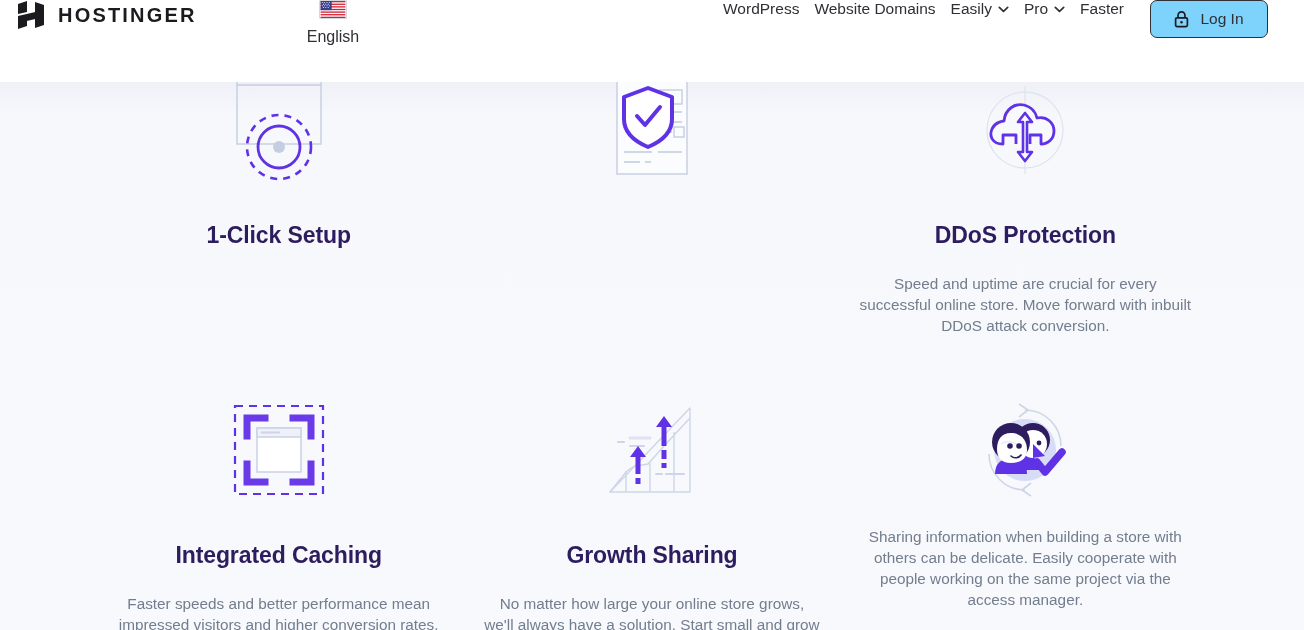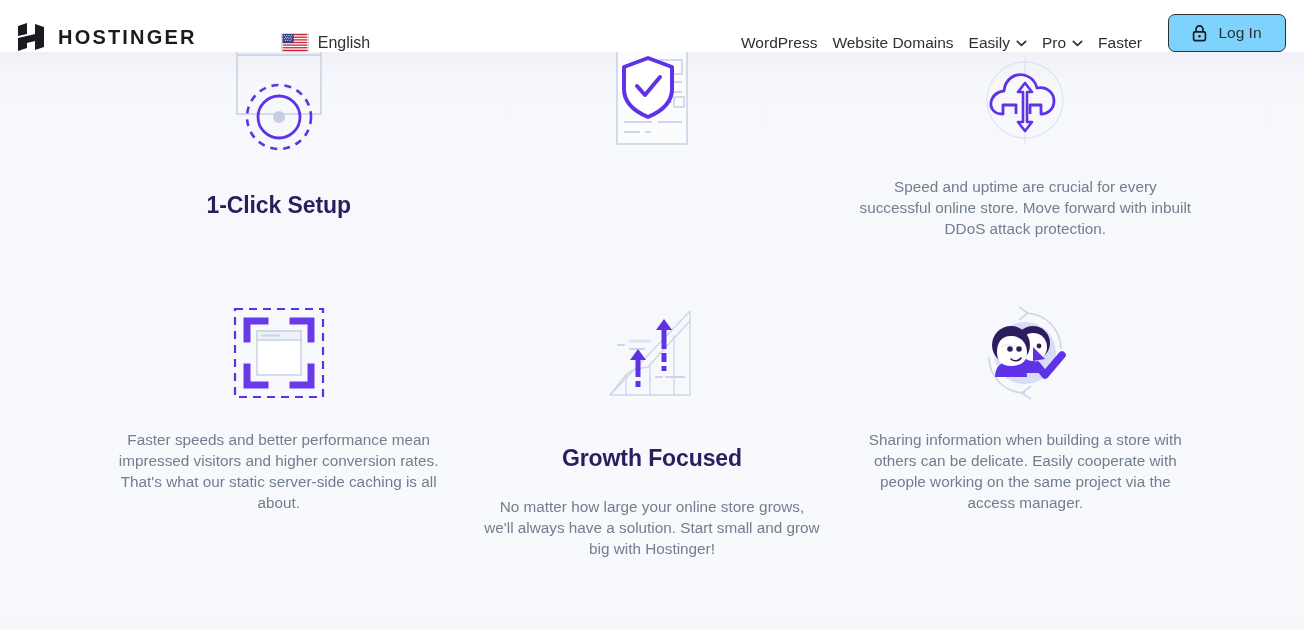--- a/index.html
+++ b/index.html
@@ -14,26 +14,26 @@
   body {
     font-family: "Liberation Sans", sans-serif;
     background: #f7f8fc;
     color: #2d1c5e;
     -webkit-font-smoothing: antialiased;
   }
 
   
   .header {
     position: relative;
-    height: 52px;
+    height: 82px;
     width: 100%;
     background: #ffffff;
     display: flex;
-    align-items: flex-end;
-    padding: 0 14px 0 16px;
+    align-items: flex-start;
+    padding: 0 32px 0 16px;
     z-index: 10;
   }
 
   .brand {
     display: flex;
     align-items: center;
     gap: 12px;
     margin-left: 0px;
   }
   .brand-mark { width: 30px; height: 30px; display: block; }
@@ -41,21 +41,22 @@
     font-size: 20px;
     font-weight: 700;
     letter-spacing: 2.2px;
     color: #1b1b1f;
   }
 
   .lang {
     display: flex;
     align-items: center;
     gap: 9px;
-    margin-left: 84px;
+    margin-left: 110px;
+    flex-direction: column;
   }
   .flag {
     width: 28px;
     height: 19px;
     display: block;
     border: 1px solid #d6d8e0;
     border-radius: 1px;
   }
   .lang-label {
     font-size: 16px;
@@ -282,40 +283,42 @@
         <svg width="100" height="100" viewBox="0 0 100 100">
           <circle cx="50" cy="48" r="38" fill="none" stroke="#dfe4f0" stroke-width="1.3"></circle>
           <line x1="50" y1="4" x2="50" y2="92" stroke="#dfe4f0" stroke-width="1.3"></line>
           <path d="M28 62 C17 62 14 54 17 47 C20 40 28 39 29 39 C30 27 40 21 49 23 C57 25 61 31 62 36
                    C72 34 79 41 79 49 C79 57 73 62 66 62" fill="#f8f9fd" stroke="#5f32e6" stroke-width="2.8" stroke-linejoin="round" stroke-linecap="round"></path>
           <path d="M28 62 L28 53 L41 53 L41 62" fill="#f8f9fd" stroke="#5f32e6" stroke-width="2.8" stroke-linejoin="round"></path>
           <path d="M66 62 L66 53 L55 53 L55 62" fill="#f8f9fd" stroke="#5f32e6" stroke-width="2.8" stroke-linejoin="round"></path>
           <path d="M48 40 L48 70 L43 70 L50 79 L57 70 L52 70 L52 40 L57 40 L50 31 L43 40 Z" fill="#f8f9fd" stroke="#5f32e6" stroke-width="2.6" stroke-linejoin="round"></path>
         </svg>
       </div>
-      <div class="card-desc">Speed and uptime are crucial for every successful online store. Move forward with inbuilt DDoS attack protection.</div>
+      <div class="card-title">DDoS Protection</div>
+      <div class="card-desc">Speed and uptime are crucial for every successful online store. Move forward with inbuilt DDoS attack conversion.</div>
     </div>
 
   </div>
 
   <div class="grid row2">
 
     <div class="card">
       <div class="card-icon">
         <svg width="96" height="96" viewBox="0 0 96 96">
           <rect x="4" y="4" width="88" height="88" fill="none" stroke="#5f32e6" stroke-width="2.2" stroke-dasharray="8 6"></rect>
           <path d="M16 34 V16 H34" fill="none" stroke="#6a3ae8" stroke-width="7" stroke-linecap="square"></path>
           <path d="M62 16 H80 V34" fill="none" stroke="#6a3ae8" stroke-width="7" stroke-linecap="square"></path>
           <path d="M80 62 V80 H62" fill="none" stroke="#6a3ae8" stroke-width="7" stroke-linecap="square"></path>
           <path d="M34 80 H16 V62" fill="none" stroke="#6a3ae8" stroke-width="7" stroke-linecap="square"></path>
           <rect x="26" y="26" width="44" height="44" fill="#ffffff" stroke="#ccd4e6" stroke-width="1.6"></rect>
           <rect x="26" y="26" width="44" height="9" fill="#eef1f8" stroke="#ccd4e6" stroke-width="1.6"></rect>
           <line x1="31" y1="30.5" x2="48" y2="30.5" stroke="#ccd4e6" stroke-width="2.2" stroke-linecap="round"></line>
         </svg>
       </div>
+      <div class="card-title">Integrated Caching</div>
       <div class="card-desc">Faster speeds and better performance mean impressed visitors and higher conversion rates. That's what our static server-side caching is all about.</div>
     </div>
 
     <div class="card">
       <div class="card-icon">
         <svg width="96" height="96" viewBox="0 0 96 96">
           <path d="M6 90 L86 6 L86 90 Z" fill="none" stroke="#cdd6e8" stroke-width="1.4" stroke-linejoin="round"></path>
           <path d="M6 90 L22 70 C30 62 36 64 44 62 L60 44 L86 16" fill="none" stroke="#cdd6e8" stroke-width="1.4"></path>
           <line x1="22" y1="69" x2="22" y2="90" stroke="#cdd6e8" stroke-width="1.4"></line>
           <line x1="46" y1="61" x2="46" y2="90" stroke="#cdd6e8" stroke-width="1.4"></line>
@@ -329,21 +332,21 @@
             <path d="M34 44 L42 55 L36.5 55 L36.5 72 L31.5 72 L31.5 55 L26 55 Z"></path>
             <rect x="31.5" y="76" width="5" height="6"></rect>
           </g>
           <g fill="#5f32e6">
             <path d="M60 14 L68 25 L62.5 25 L62.5 44 L57.5 44 L57.5 25 L52 25 Z"></path>
             <rect x="57.5" y="48" width="5" height="9"></rect>
             <rect x="57.5" y="61" width="5" height="5"></rect>
           </g>
         </svg>
       </div>
-      <div class="card-title">Growth Focused</div>
+      <div class="card-title">Growth Sharing</div>
       <div class="card-desc">No matter how large your online store grows, we'll always have a solution. Start small and grow big with Hostinger!</div>
     </div>
 
     <div class="card">
       <div class="card-icon">
         <svg width="100" height="100" viewBox="0 0 100 100">
           <path d="M50 10 A36 36 0 0 1 86 46" fill="none" stroke="#cdd6e8" stroke-width="1.6"></path>
           <path d="M44 4 L53 10 L44 17" fill="none" stroke="#cdd6e8" stroke-width="1.6" stroke-linejoin="round"></path>
           <path d="M50 90 A36 36 0 0 1 14 54" fill="none" stroke="#cdd6e8" stroke-width="1.6"></path>
           <path d="M56 96 L47 90 L56 83" fill="none" stroke="#cdd6e8" stroke-width="1.6" stroke-linejoin="round"></path>

